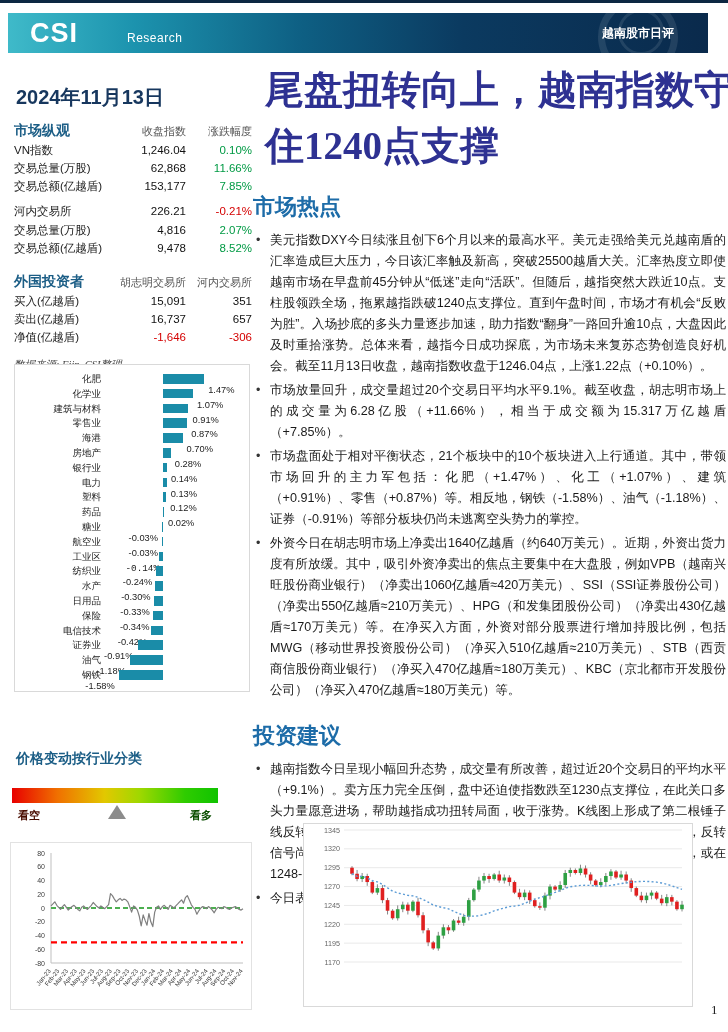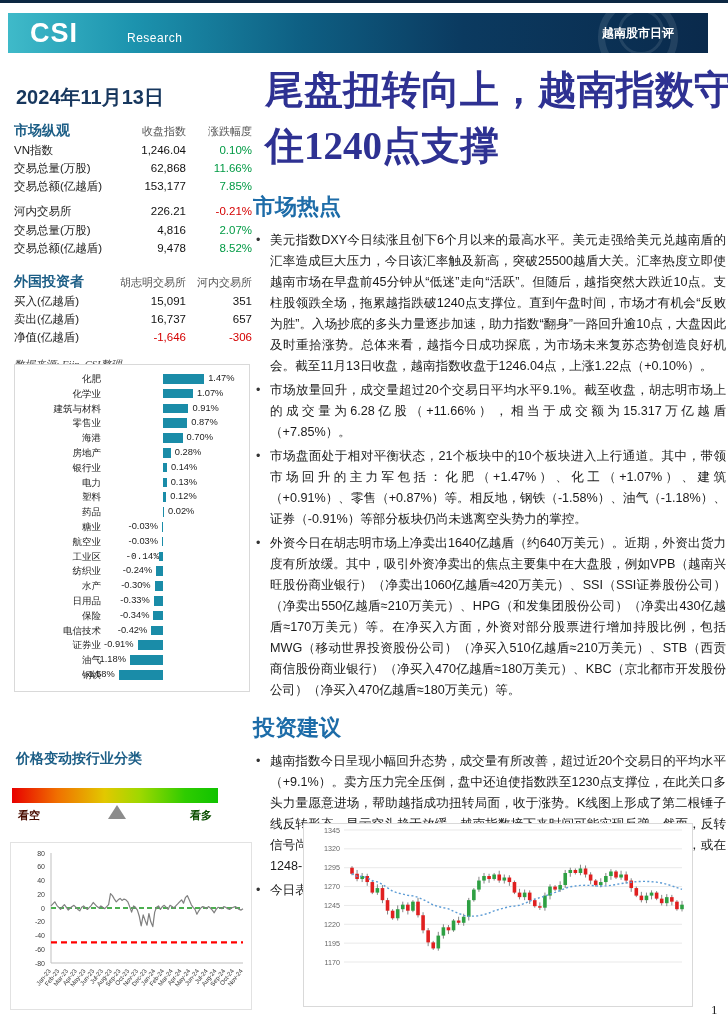--- a/index.html
+++ b/index.html
@@ -28,38 +28,38 @@
   .num{color:#111;}
   .up{color:var(--up,#009A44);}
   .down{color:var(--down,#D40000);}
   .gap{margin-top:7px;}
   #source-note{font-style:italic;font-size:10.5px;color:#444;margin-top:11px;font-family:"Liberation Serif",serif;}
   
   #sector-title{left:16px;top:336px;margin-top:48px;}
   #sector-chart{left:14px;top:364px;width:234px;height:326px;border:1px solid #d9d9d9;background:#fff;}
   .sbar-label{position:absolute;font-size:9.5px;color:#222;text-align:right;width:84px;left:2px;}
   .sbar{position:absolute;height:9px;background:var(--bar,#1A8CA8);}
-  .sbar-val{position:absolute;font-size:9.3px;color:#222;white-space:nowrap;}
+  .sbar-val{position:absolute;font-size:9.3px;color:#222;white-space:nowrap;margin-top:12px;}
   
   #gauge-title{left:16px;top:750px;}
   #gauge-bar{left:12px;top:788px;width:206px;height:15px;display:flex;align-items:center;justify-content:space-between;
     background:linear-gradient(90deg,#E80000 0%,#F07000 22%,#E2C800 45%,#9FD800 62%,#2FCC00 84%,#10C300 100%);}
   #gauge-bar .glabel{font-size:11px;font-weight:bold;padding:0 6px;margin-top:39px;}
   #gauge-left{color:#4a0d00;}
   #gauge-right{color:#0a4d00;}
   #gauge-marker{top:805px;width:0;height:0;border-left:9px solid transparent;border-right:9px solid transparent;border-bottom:14px solid #8C8C8C;}
   
   #momentum-box{left:10px;top:842px;width:240px;height:166px;border:1px solid #e2e2e2;background:#fff;}
   
   #rightcol{left:253px;top:192px;width:473px;}
   .big-title{font-size:22px;font-weight:bold;color:var(--accent-right,#1D6CA8);margin:0 0 8px 0;}
   ul.bullets{list-style:none;margin:0;padding:0;}
   ul.bullets li{position:relative;padding-left:17px;font-size:12.6px;line-height:21px;text-align:justify;margin-bottom:3px;color:#1a1a1a;}
   ul.bullets li::before{content:"\2022";position:absolute;left:3px;top:0;color:#333;}
-  #advice-title{margin-top:12px;}
+  #advice-title{margin-top:20px;}
   
   #vn-box{left:303px;top:823px;width:388px;height:182px;border:1px solid #d9d9d9;background:#fff;}
   #vn-head{display:flex;justify-content:space-between;align-items:center;padding:7px 14px 0 12px;}
   #vn-title{font-size:11.5px;color:#595959;}
   #vn-legend{display:flex;align-items:center;gap:7px;font-size:10.5px;color:#595959;}
   #vn-legend .dash{width:30px;height:0;border-top:2px dotted var(--ma,#5B9BD5);display:inline-block;}
   #pageno{left:711px;top:1002px;font-size:13px;color:#222;font-family:"Liberation Serif",serif;}
 </style>
 </head>
 <body>

